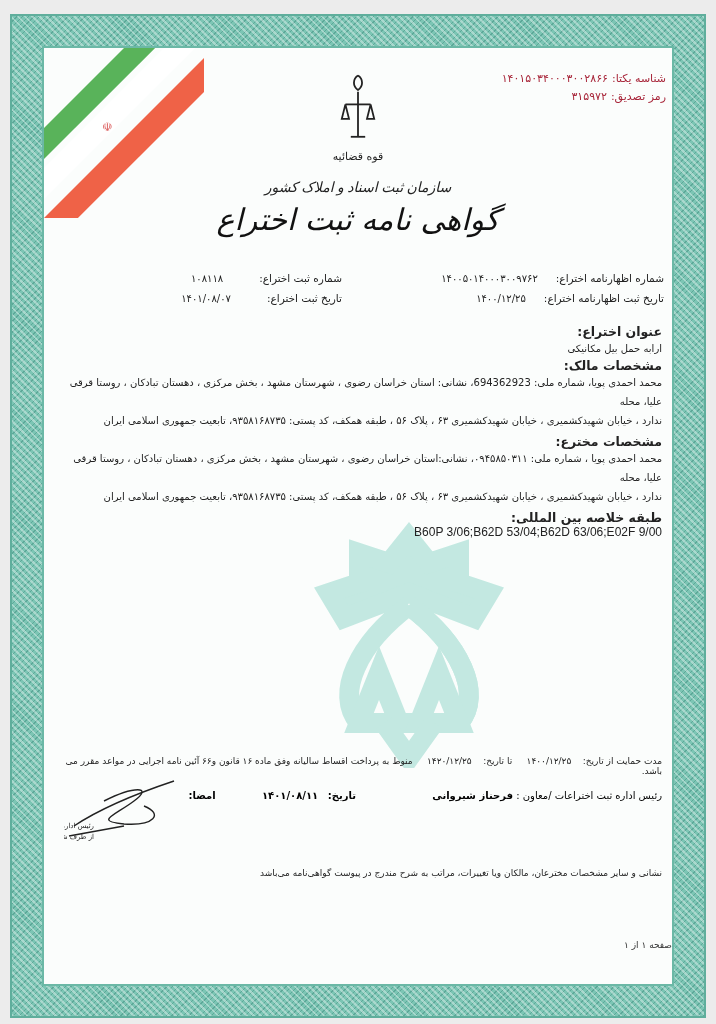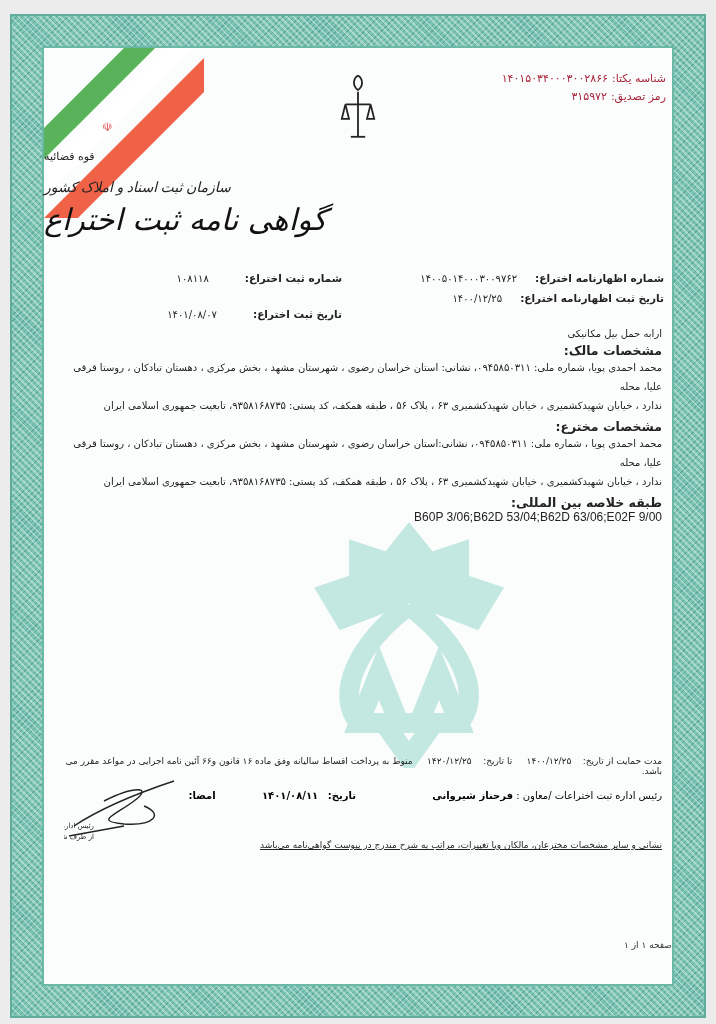--- a/index.html
+++ b/index.html
@@ -31,30 +31,30 @@
   .stripe.green { background:#59b35a; left:-40px; top:120px; transform:rotate(-45deg); }
   .stripe.white { background:#fff; left:-30px; top:150px; transform:rotate(-45deg); }
   .stripe.red { background:#ef6247; left:-10px; top:180px; transform:rotate(-45deg); height:24px; }
   .flag-emblem { position:absolute; left:58px; top:72px; color:#d66; font-size:12px; }
 
   .watermark {
     position:absolute; left:240px; top:470px; width:250px; height:250px;
     opacity:0.35;
   }
 
-  .header-center { position:absolute; left:0; right:0; top:20px; text-align:left; }
+  .header-center { position:absolute; left:0; right:0; top:20px; text-align:center; }
   .emblem { width:36px; height:80px; margin:0 auto; display:block; }
   .judiciary { font-family:"DejaVu Serif", serif; font-size:11px; color:#222; margin-top:2px; }
   .org { font-family:Liberation Serif, serif; font-size:14px; color:#222; margin-top:16px; font-style:italic; }
   .cert-title { font-family:"DejaVu Serif", serif; font-size:30px; color:#111; margin-top:6px; font-style:italic; letter-spacing:1px; }
 
   .topright { position:absolute; right:6px; top:22px; direction:rtl; color:#a8263a; font-size:11px; line-height:18px; text-align:right; }
   .topright .val { margin-right:4px; }
   .meta-row { position:absolute; font-size:10.5px; color:#222; direction:rtl; }
-  .meta-row b { font-weight:bold; margin-left:18px; }
+  .meta-row b { font-weight:normal; margin-left:18px; }
   .meta-row span.v { font-size:10px; }
 
   .section { position:absolute; left:10px; right:10px; direction:rtl; text-align:right; color:#222; }
   .h { font-weight:bold; font-size:12.5px; }
   .p { font-size:10px; line-height:19px; }
   .ipc { font-family:"Liberation Sans", sans-serif; font-size:12px; direction:ltr; text-align:right; }
 
   .small { font-size:9px; color:#222; }
   .footer-note { position:absolute; left:10px; right:10px; direction:rtl; text-align:right; }
   .link { font-family:"Liberation Sans", sans-serif; font-weight:bold; font-size:12px; }
@@ -109,28 +109,29 @@
 
     <div class="meta-row" style="right:8px; top:224px;">
       <b>شماره اظهارنامه اختراع:</b><span class="v">۱۴۰۰۵۰۱۴۰۰۰۳۰۰۹۷۶۲</span>
     </div>
     <div class="meta-row" style="right:8px; top:244px;">
       <b>تاریخ ثبت اظهارنامه اختراع:</b><span class="v">۱۴۰۰/۱۲/۲۵</span>
     </div>
     <div class="meta-row" style="right:330px; top:224px;">
       <b style="margin-left:36px;">شماره ثبت اختراع:</b><span class="v">۱۰۸۱۱۸</span>
     </div>
-    <div class="meta-row" style="right:330px; top:244px;margin-top:16px;">
+    <div class="meta-row" style="right:330px; top:244px;">
       <b style="margin-left:36px;">تاریخ ثبت اختراع:</b><span class="v">۱۴۰۱/۰۸/۰۷</span>
     </div>
 
     <div class="section" style="top:276px;">
+      <div class="h">عنوان اختراع:</div>
       <div class="p">ارابه حمل بیل مکانیکی</div>
       <div class="h">مشخصات مالک:</div>
-      <div class="p">محمد احمدی پویا، شماره ملی: ۰۹۴۵۸۵۰۳۱۱، نشانی: استان خراسان رضوی ، شهرستان مشهد ، بخش مرکزی ، دهستان تبادکان ، روستا قرقی علیا، محله</div>
+      <div class="p">محمد احمدی پویا، شماره ملی: 694362923، نشانی: استان خراسان رضوی ، شهرستان مشهد ، بخش مرکزی ، دهستان تبادکان ، روستا قرقی علیا، محله</div>
       <div class="p">ندارد ، خیابان شهیدکشمیری ، خیابان شهیدکشمیری ۶۳ ، پلاک ۵۶ ، طبقه همکف، کد پستی: ۹۳۵۸۱۶۸۷۳۵، تابعیت جمهوری اسلامی ایران</div>
       <div class="h" style="margin-top:4px;">مشخصات مخترع:</div>
       <div class="p">محمد احمدی پویا ، شماره ملی: ۰۹۴۵۸۵۰۳۱۱، نشانی:استان خراسان رضوی ، شهرستان مشهد ، بخش مرکزی ، دهستان تبادکان ، روستا قرقی علیا، محله</div>
       <div class="p">ندارد ، خیابان شهیدکشمیری ، خیابان شهیدکشمیری ۶۳ ، پلاک ۵۶ ، طبقه همکف، کد پستی: ۹۳۵۸۱۶۸۷۳۵، تابعیت جمهوری اسلامی ایران</div>
       <div class="h" style="margin-top:4px;">طبقه خلاصه بین المللی:</div>
       <div class="ipc">B60P 3/06;B62D 53/04;B62D 63/06;E02F 9/00</div>
     </div>
 
     <div class="footer-note small" style="top:708px;">
       <span>مدت حمایت از تاریخ:</span>
@@ -153,17 +154,17 @@
     <svg class="sig" viewBox="0 0 120 70">
       <g fill="none" stroke="#222" stroke-width="1.4">
         <path d="M10 50 C40 30 80 15 110 5"></path>
         <path d="M40 25 C70 10 90 10 70 25 C50 40 30 45 60 48 C90 50 100 38 80 30"></path>
         <path d="M5 60 L60 50"></path>
       </g>
       <text x="30" y="52" font-size="7" fill="#222" font-family="DejaVu Sans, sans-serif" direction="rtl">رئیس اداره ثبت اختراعات</text>
       <text x="30" y="63" font-size="7" fill="#222" font-family="DejaVu Sans, sans-serif" direction="rtl">از طرف   شیروانی</text>
     </svg>
 
-    <div class="footer-note small" style="top:792px;text-decoration:underline;">نشانی و سایر مشخصات مخترعان، مالکان ویا تغییرات، مراتب به شرح مندرج در پیوست گواهی‌نامه می‌باشد</div>
+    <div class="footer-note small" style="top:820px;">نشانی و سایر مشخصات مخترعان، مالکان ویا تغییرات، مراتب به شرح مندرج در پیوست گواهی‌نامه می‌باشد</div>
 
     <div class="page-num">صفحه ۱ از ۱</div>
   </div>
 </div>
 
 </body></html>

